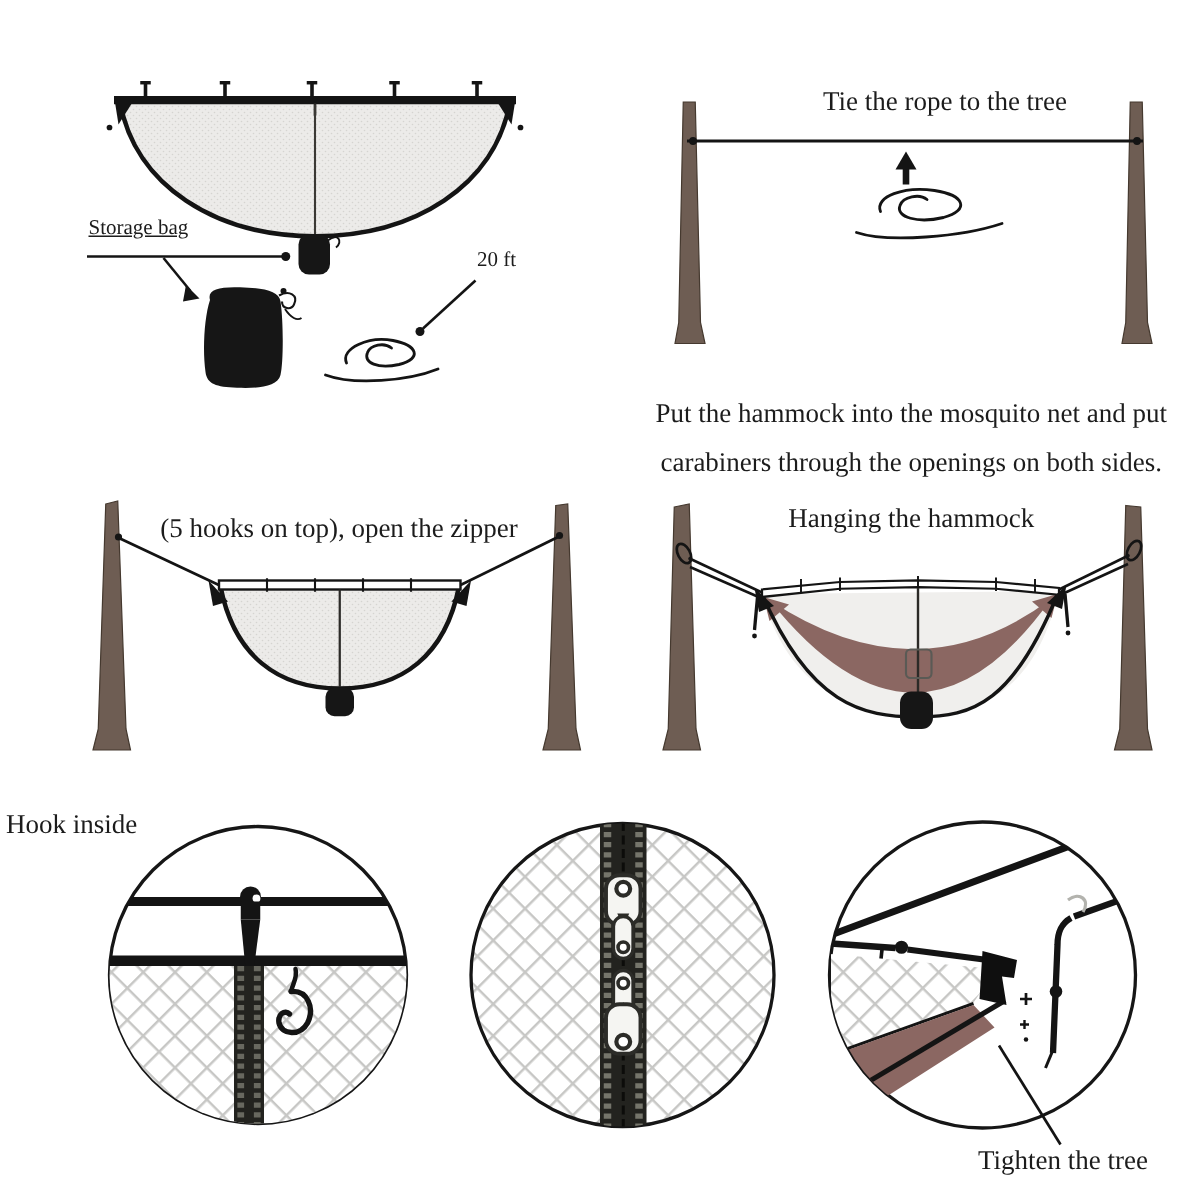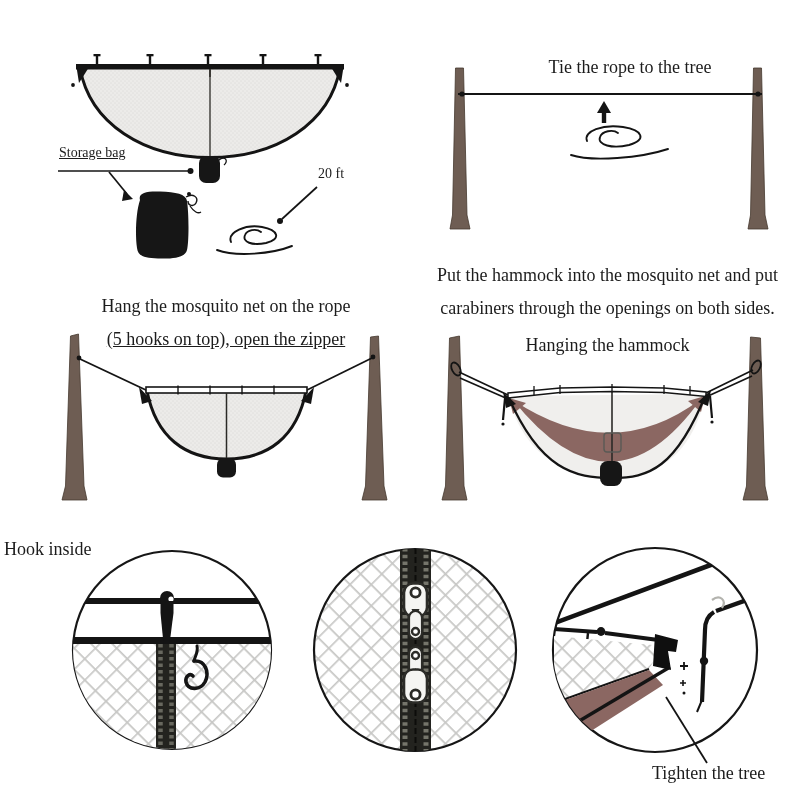--- a/index.html
+++ b/index.html
@@ -254,22 +254,21 @@
       </g>
       <line x1="666" y1="697" x2="707" y2="763" class="stroke-ink" stroke-width="1.8"></line>
     </g>
   </svg>
 
   <div class="lbl fs-sm" style="left:59px;top:145px;text-decoration:underline;">Storage bag</div>
   <div class="lbl fs-sm" style="left:318px;top:166px;">20 ft</div>
 
   <div class="lbl fs-lg center" style="left:455px;top:57px;width:350px;">Tie the rope to the tree</div>
 
-  <div class="lbl fs-lg center" style="left:41px;top:296px;width:370px;">Hang the mosquito net on the rope</div>
-  <div class="lbl fs-lg center" style="left:41px;top:329px;width:370px;text-decoration:underline;">(5 hooks on top), open the zipper</div>
+  <div class="lbl fs-lg center" style="left:41px;top:342px;width:370px;">(5 hooks on top), open the zipper</div>
 
   <div class="lbl fs-lg center" style="left:405px;top:265px;width:405px;">Put the hammock into the mosquito net and put</div>
   <div class="lbl fs-lg center" style="left:405px;top:298px;width:405px;">carabiners through the openings on both sides.</div>
   <div class="lbl fs-lg center" style="left:405px;top:335px;width:405px;">Hanging the hammock</div>
 
   <div class="lbl fs-lg" style="left:4px;top:539px;">Hook inside</div>
   <div class="lbl fs-lg" style="left:652px;top:763px;">Tighten the tree</div>
 
 </div>
 

